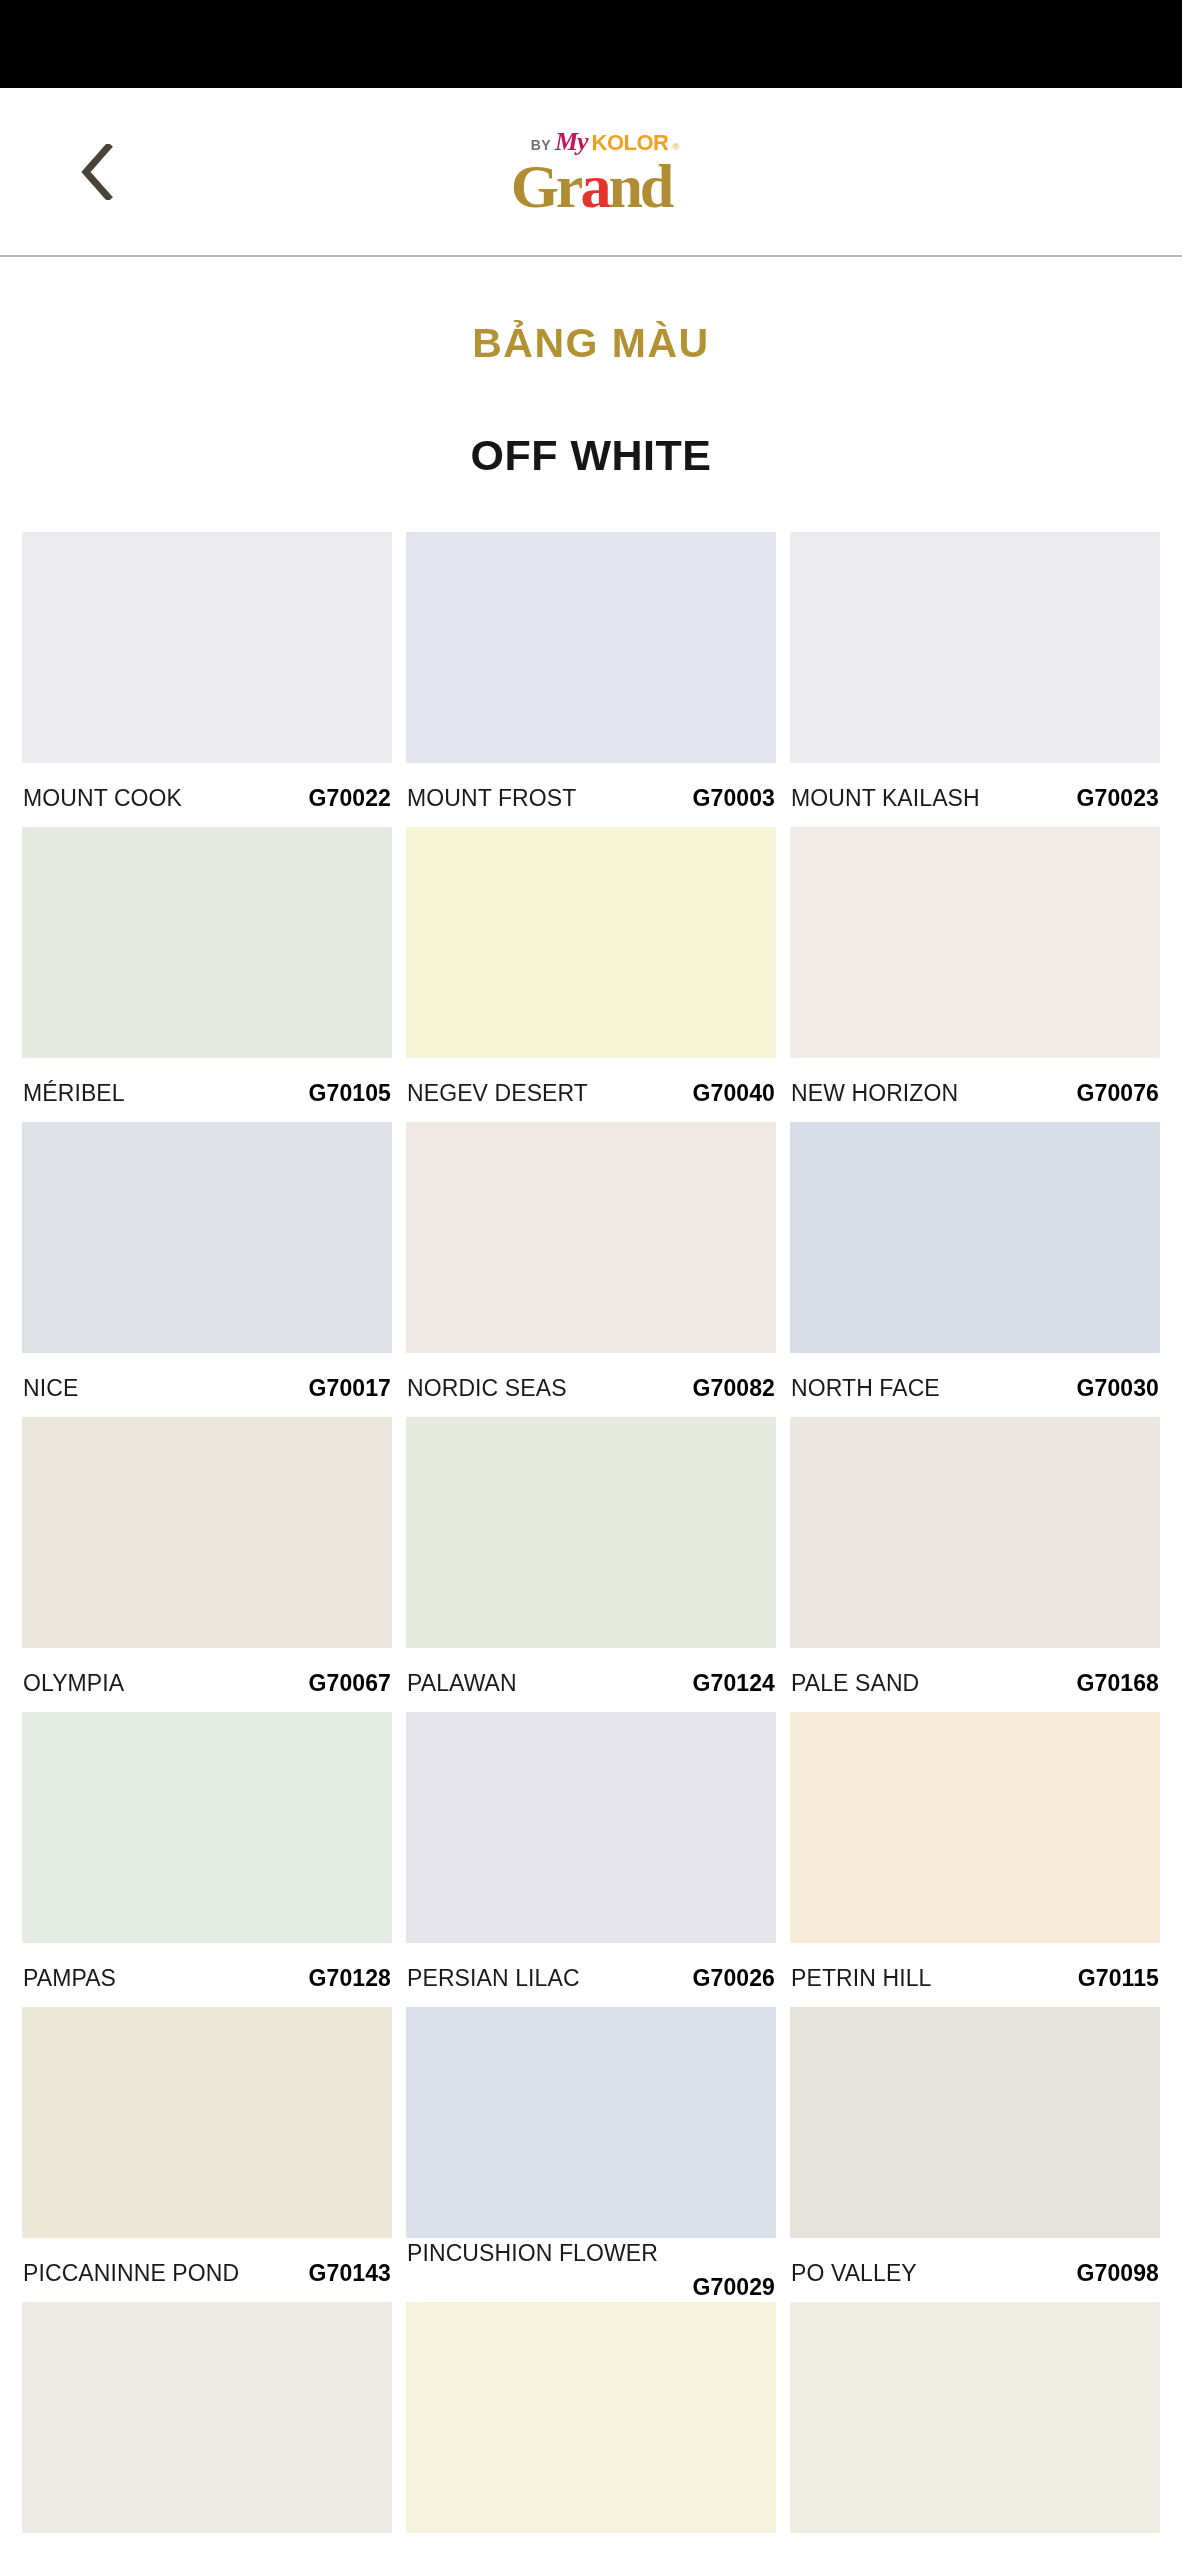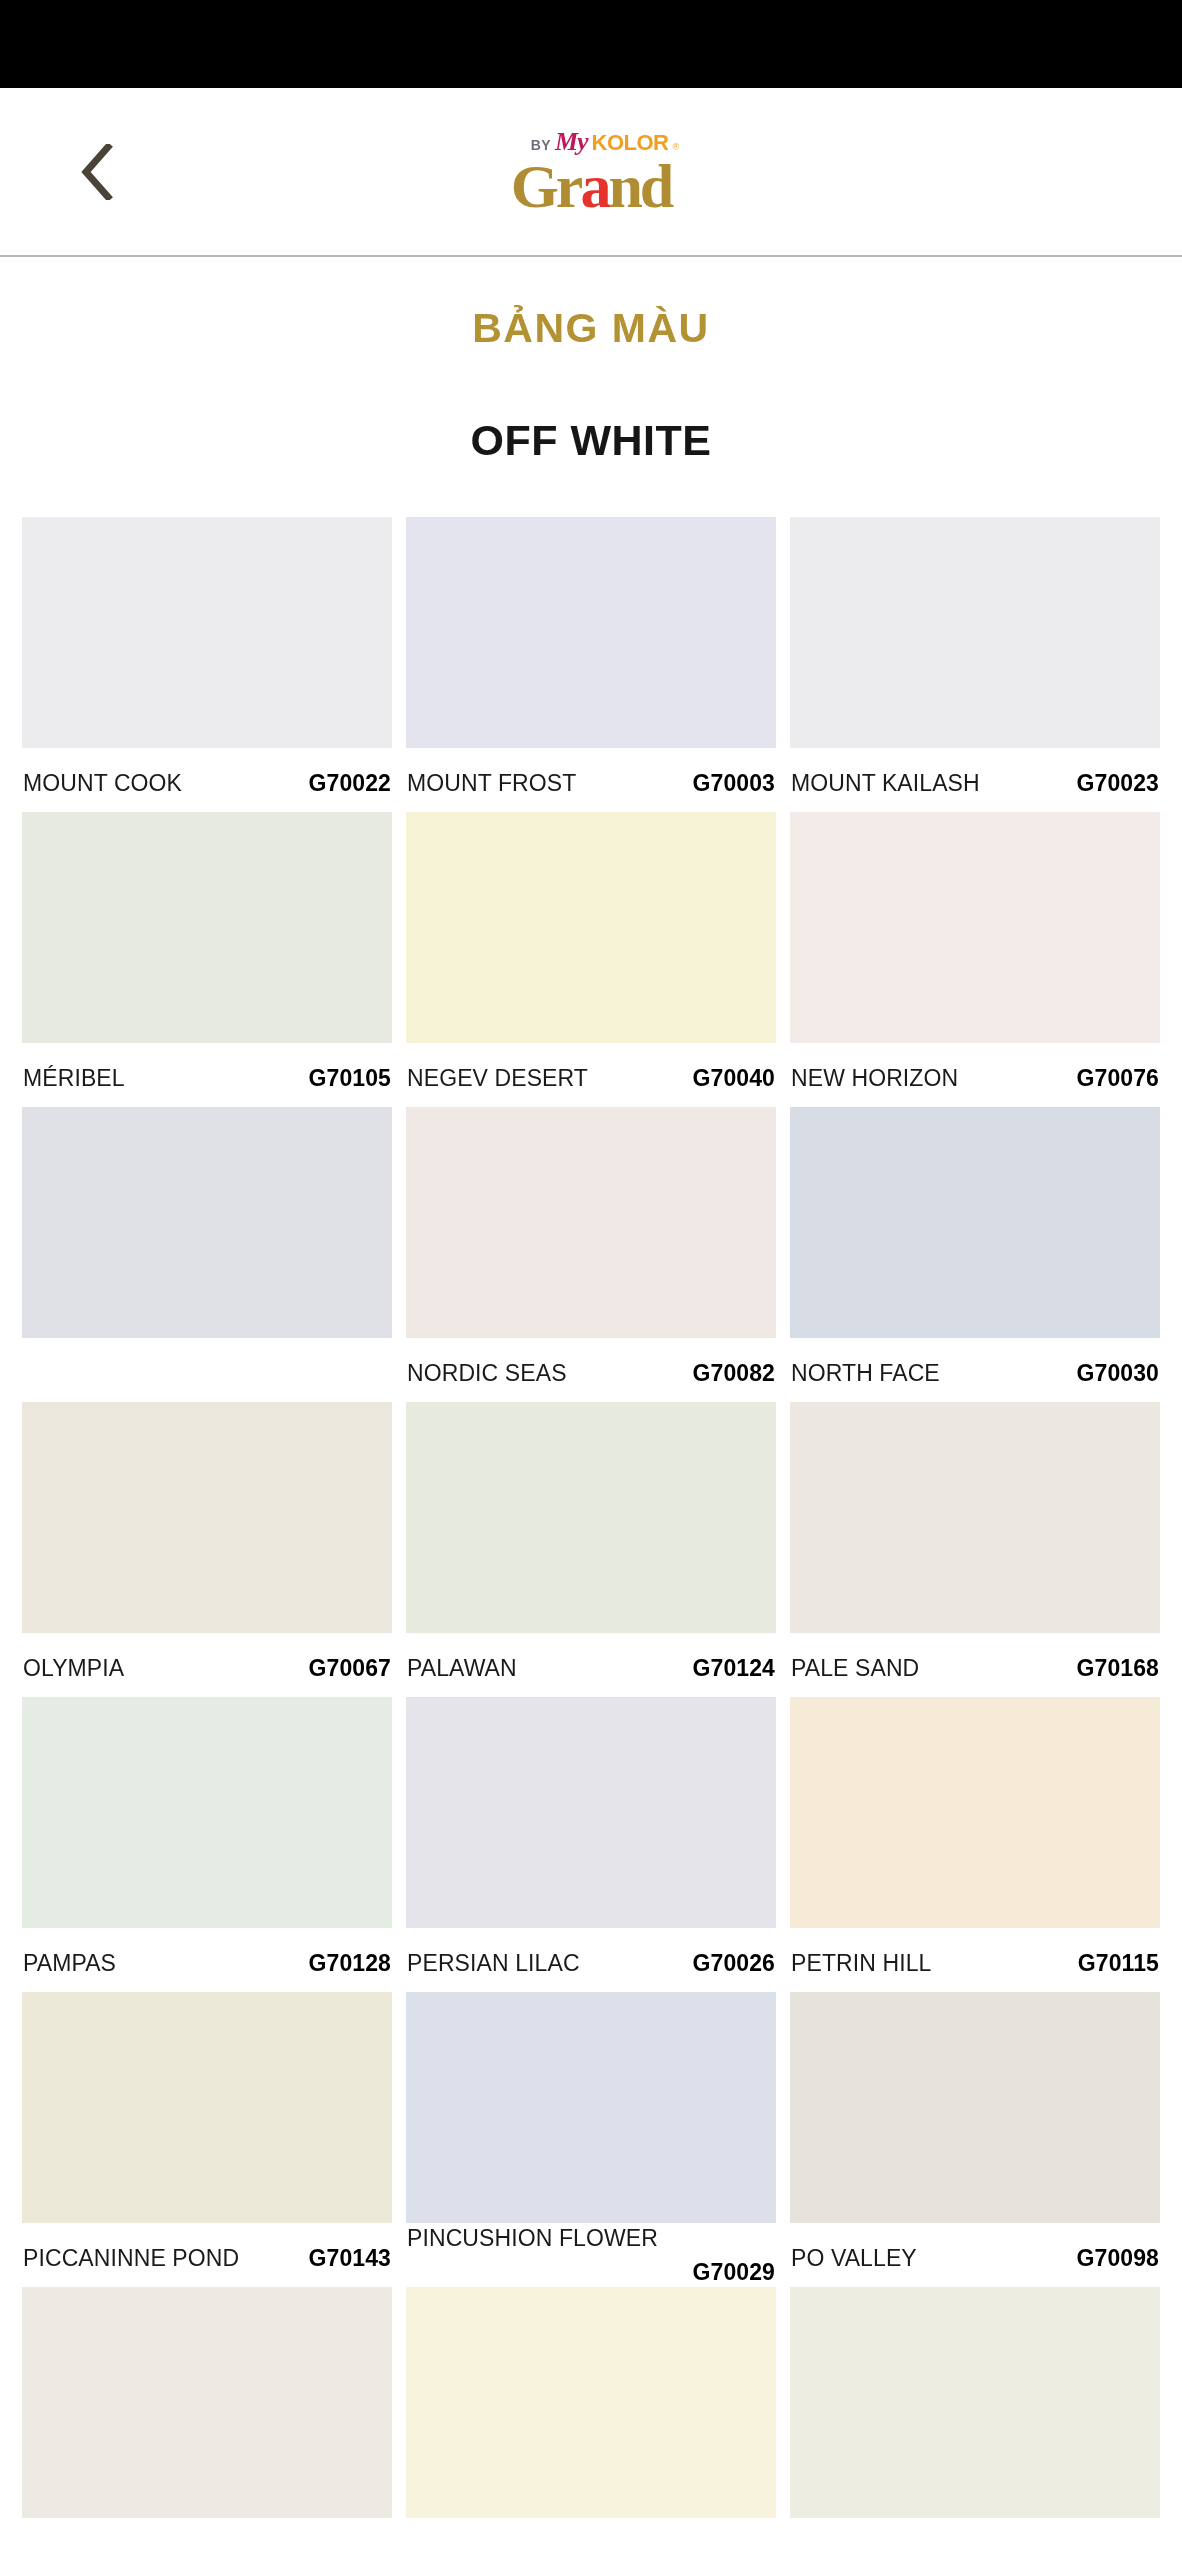--- a/index.html
+++ b/index.html
@@ -96,21 +96,21 @@
     color: #b08d32;
     letter-spacing: -3px;
     position: relative;
     line-height: 0.95;
   }
   .brand-grand .g-red { color: #e5342c; }
 
   
   .palette-title {
     text-align: center;
-    margin-top: 48px;
+    margin-top: 63px;
     font-size: 41px;
     font-weight: 700;
     color: #b29233;
     letter-spacing: 1.5px;
   }
   .section-title {
     text-align: center;
     margin-top: 64px;
     font-size: 43px;
     font-weight: 700;
@@ -239,20 +239,24 @@
       </div>
       <div class="color-cell">
         <div class="swatch" style="background: rgb(243, 235, 232);"></div>
         <div class="swatch-meta">
           <span class="swatch-name">NEW HORIZON</span>
           <span class="swatch-code">G70076</span>
         </div>
       </div>
       <div class="color-cell">
         <div class="swatch" style="background: rgb(224, 225, 231);"></div>
+        <div class="swatch-meta">
+          <span class="swatch-name">NICE</span>
+          <span class="swatch-code">G70017</span>
+        </div>
       </div>
       <div class="color-cell">
         <div class="swatch" style="background: rgb(239, 232, 229);"></div>
         <div class="swatch-meta">
           <span class="swatch-name">NORDIC SEAS</span>
           <span class="swatch-code">G70082</span>
         </div>
       </div>
       <div class="color-cell">
         <div class="swatch" style="background: rgb(216, 220, 229);"></div>

